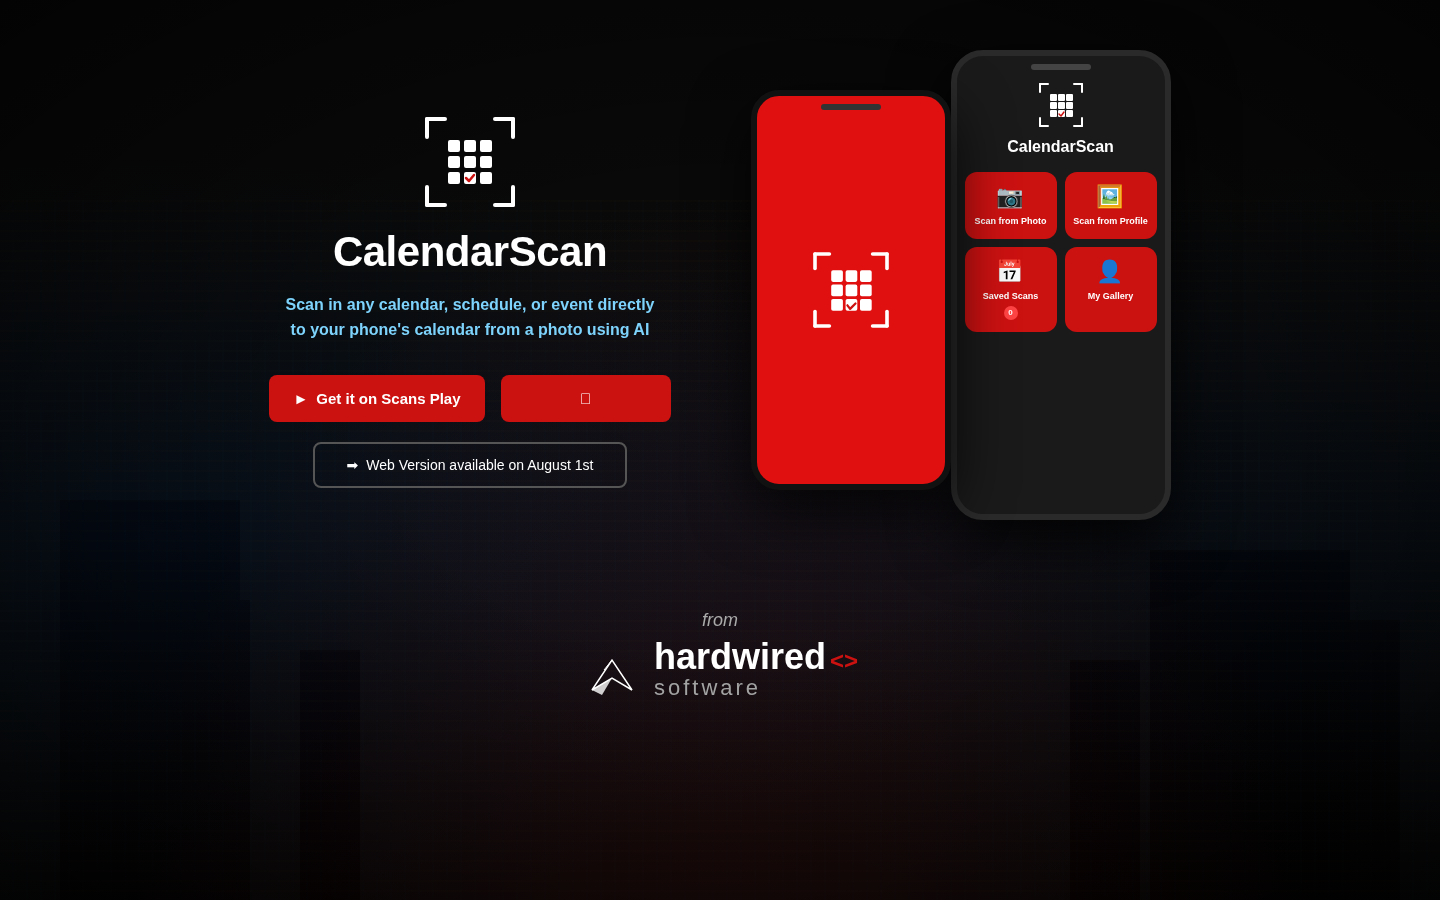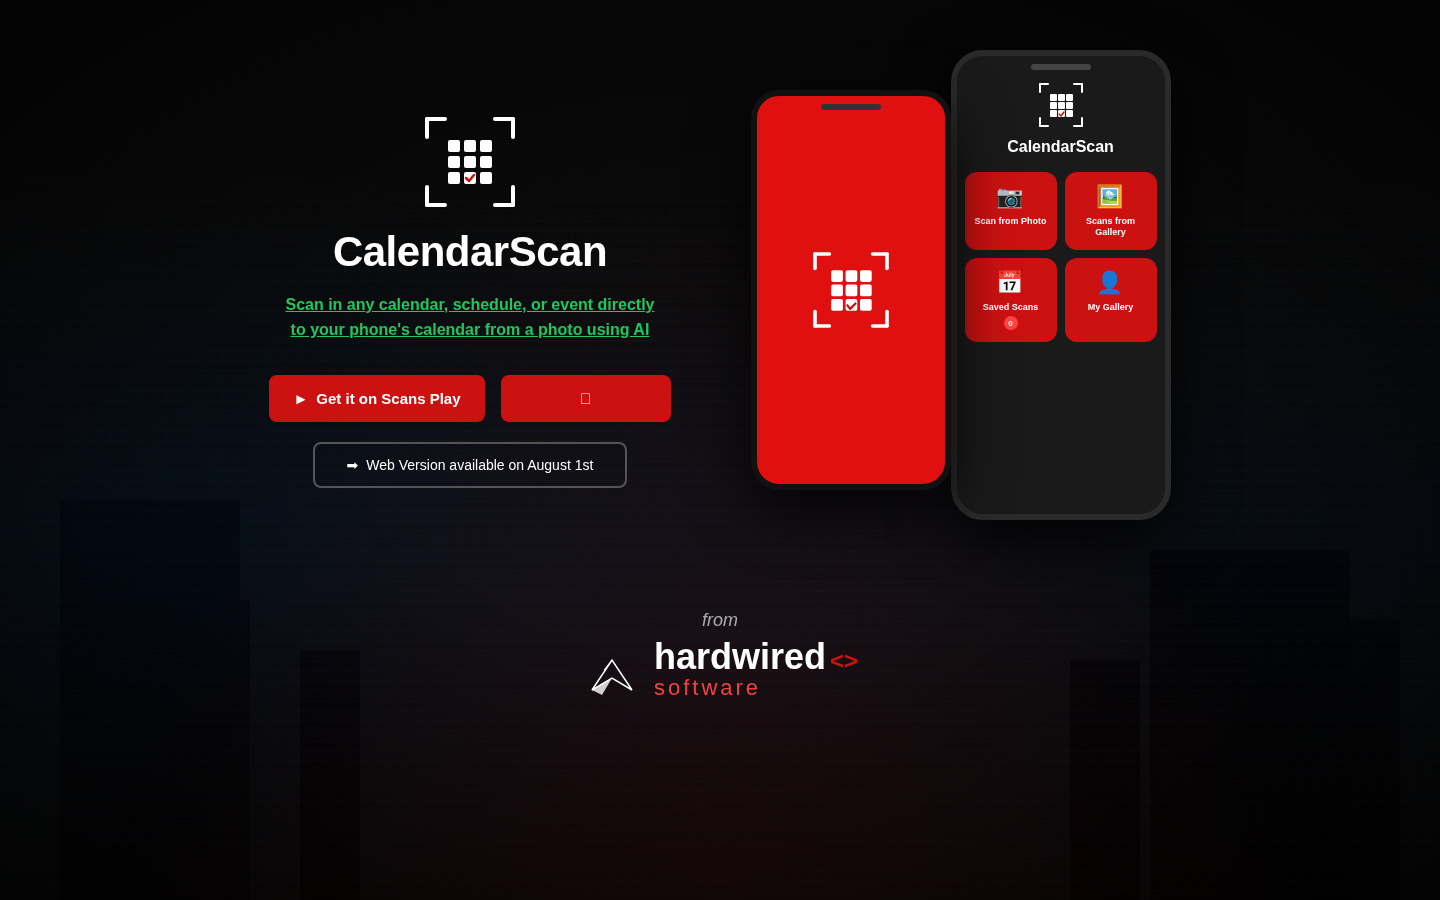--- a/index.html
+++ b/index.html
@@ -125,25 +125,24 @@
       font-size: 42px;
       font-weight: 700;
       color: #ffffff;
       margin-bottom: 16px;
       letter-spacing: -0.5px;
     }
 
     .app-description {
       font-size: 16px;
       font-weight: 600;
-      color: #22c55e;
+      color: #7dd3fc;
       line-height: 1.6;
       margin-bottom: 32px;
       max-width: 380px;
-      text-decoration: underline;
     }
 
     .store-buttons {
       display: flex;
       gap: 16px;
       margin-bottom: 20px;
     }
 
     .store-btn {
       padding: 14px 24px;
@@ -447,21 +446,21 @@
 
         <div class="app-grid">
 
           <div class="app-tile">
             <span class="app-tile-icon">📷</span>
             <span class="app-tile-label">Scan from Photo</span>
           </div>
 
           <div class="app-tile">
             <span class="app-tile-icon">🖼️</span>
-            <span class="app-tile-label">Scans from Gallery</span>
+            <span class="app-tile-label">Scan from Profile</span>
           </div>
 
           <div class="app-tile">
             <span class="app-tile-icon">📅</span>
             <span class="app-tile-label">Saved Scans</span>
             <div class="app-tile-badge">0</div>
           </div>
 
           <div class="app-tile">
             <span class="app-tile-icon">👤</span>
@@ -484,18 +483,18 @@
         <polygon points="30,20 50,50 35,28" fill="white" opacity="0.6"></polygon>
         <polygon points="10,50 30,20 20,35" fill="white" opacity="0.4"></polygon>
         <line x1="30" y1="20" x2="22" y2="30" stroke="white" stroke-width="1"></line>
       </svg>
 
       <div>
         <div style="display:flex; align-items:flex-end; gap:4px;">
           <span style="font-size:36px; font-weight:900; color:white; line-height:1;">hardwired</span>
           <span style="font-size:24px; font-weight:700; color:#cc1111;">&lt;&gt;</span>
         </div>
-        <div style="font-size:22px; font-weight:400; color:#ef4444; letter-spacing:3px;">software</div>
+        <div style="font-size:22px; font-weight:400; color:#a3a3a3; letter-spacing:3px;">software</div>
       </div>
     </div>
   </div>
 
 </div>
 
 </body></html>

